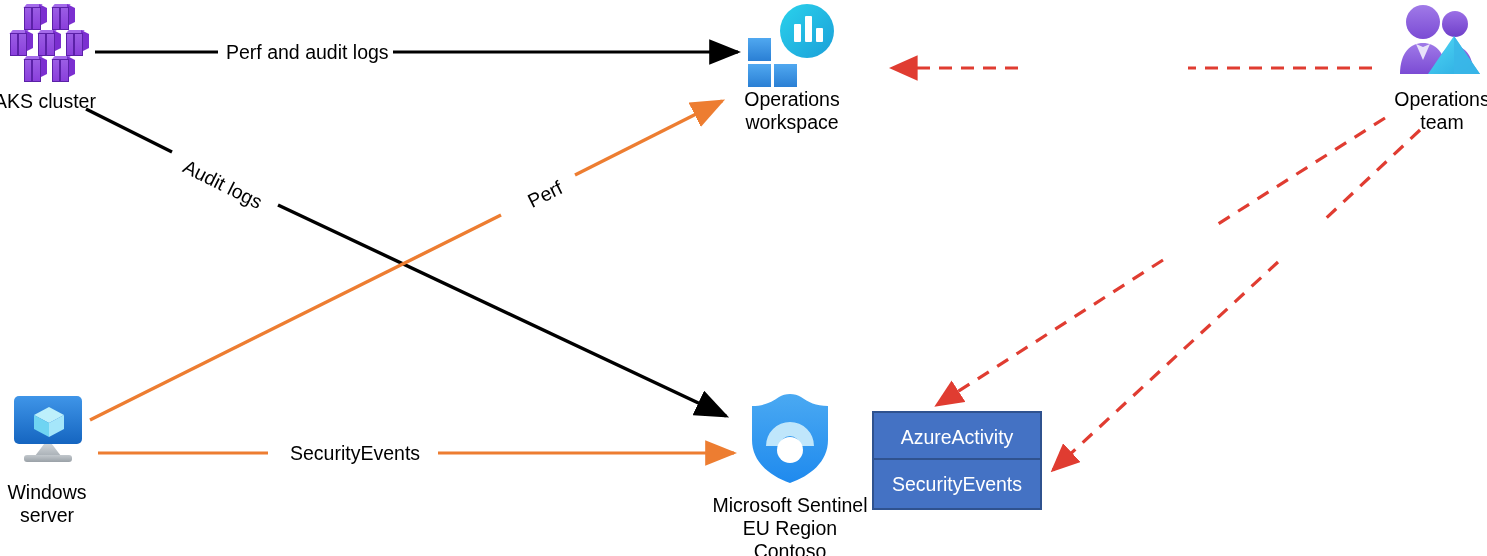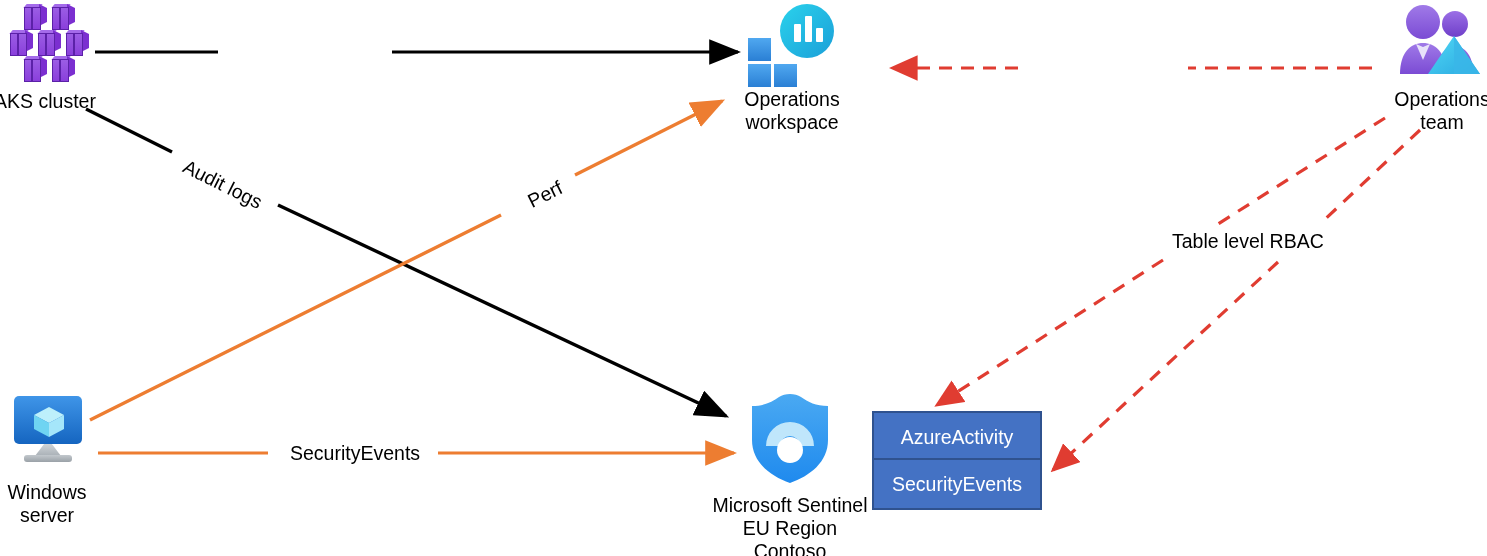--- a/index.html
+++ b/index.html
@@ -359,23 +359,23 @@
       <circle cx="48" cy="60" r="13" fill="#ffffff"></circle>
     </svg>
   </div>
   <div class="node-label" style="left:700px; top:494px; width:180px;">Microsoft Sentinel
 EU Region
 Contoso</div>
 
   <div class="tbl-box" style="left:872px; top:411px; width:170px;">AzureActivity</div>
   <div class="tbl-box" style="left:872px; top:458px; width:170px;">SecurityEvents</div>
 
+  <div class="edge-label" style="left:222px; top:41px;">Perf and audit logs</div>
 
   <div class="edge-label rot-down" style="left:176px; top:173px;">Audit logs</div>
 
   <div class="edge-label rot-up" style="left:523px; top:183px;">Perf</div>
 
   <div class="edge-label" style="left:286px; top:442px;">SecurityEvents</div>
 
 
-  <div class="edge-label" style="left:1168px; top:230px;">Table level RBAC</div>
 
 </div>
 
 </body></html>

